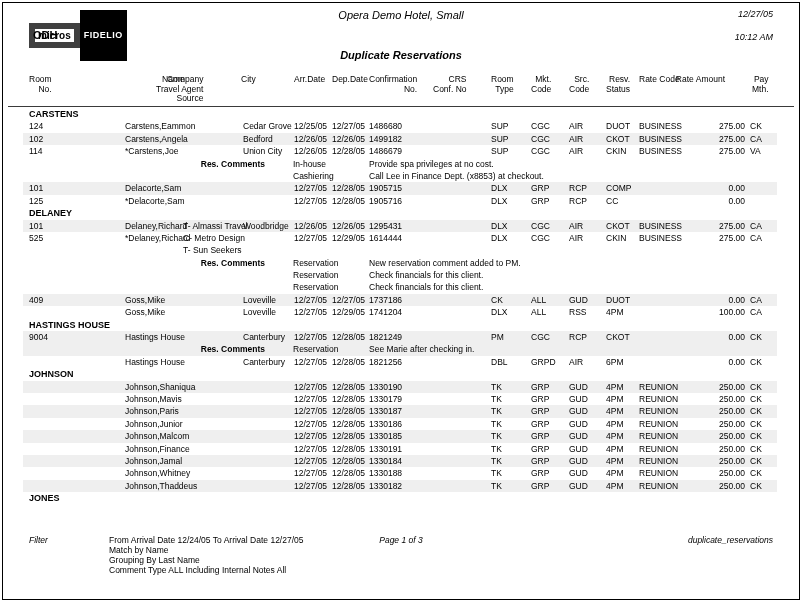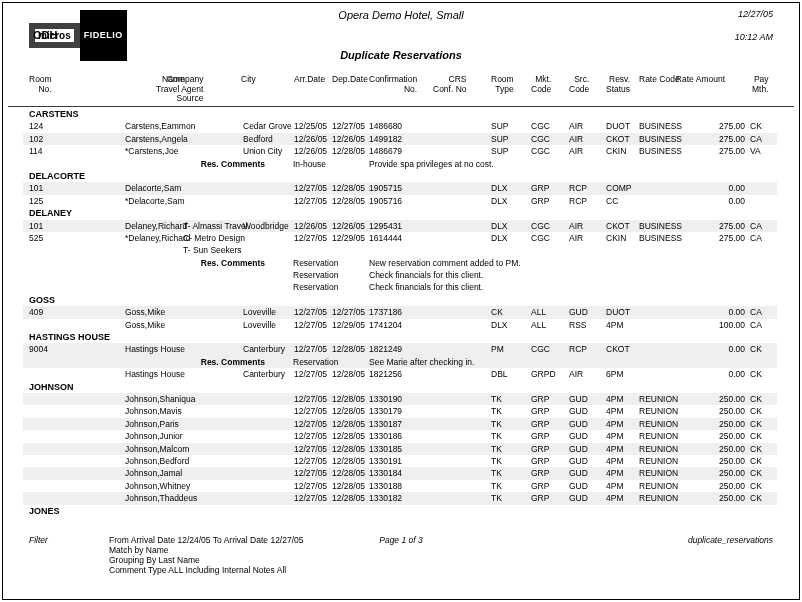--- a/index.html
+++ b/index.html
@@ -165,22 +165,23 @@
         <span class="cell-resv">CKIN</span>
         <span class="cell-ratecode">BUSINESS</span>
         <span class="cell-amount">275.00</span>
         <span class="cell-pay">VA</span>
       </div>
       <div class="trow">
         <span class="cell-comlabel">Res. Comments</span>
         <span class="cell-comtype">In-house</span>
         <span class="cell-comtext">Provide spa privileges at no cost.</span>
       </div>
-      <div class="trow grow">
-        <span class="">DELACORTE</span>
+      <div class="trow">
+        <span class="cell-comtype">Cashiering</span>
+        <span class="cell-comtext">Call Lee in Finance Dept. (x8853)  at checkout.</span>
       </div>
       <div class="trow shaded">
         <span class="cell-room">101</span>
         <span class="cell-name">Delacorte,Sam</span>
         <span class="cell-arr">12/27/05</span>
         <span class="cell-dep">12/28/05</span>
         <span class="cell-conf">1905715</span>
         <span class="cell-rtype">DLX</span>
         <span class="cell-mkt">GRP</span>
         <span class="cell-src">RCP</span>
@@ -242,23 +243,20 @@
         <span class="cell-comtext">New reservation comment added to PM.</span>
       </div>
       <div class="trow">
         <span class="cell-comtype">Reservation</span>
         <span class="cell-comtext">Check financials for this client.</span>
       </div>
       <div class="trow">
         <span class="cell-comtype">Reservation</span>
         <span class="cell-comtext">Check financials for this client.</span>
       </div>
-      <div class="trow grow">
-        <span class="">GOSS</span>
-      </div>
       <div class="trow shaded">
         <span class="cell-room">409</span>
         <span class="cell-name">Goss,Mike</span>
         <span class="cell-city">Loveville</span>
         <span class="cell-arr">12/27/05</span>
         <span class="cell-dep">12/27/05</span>
         <span class="cell-conf">1737186</span>
         <span class="cell-rtype">CK</span>
         <span class="cell-mkt">ALL</span>
         <span class="cell-src">GUD</span>
@@ -376,21 +374,21 @@
         <span class="cell-conf">1330185</span>
         <span class="cell-rtype">TK</span>
         <span class="cell-mkt">GRP</span>
         <span class="cell-src">GUD</span>
         <span class="cell-resv">4PM</span>
         <span class="cell-ratecode">REUNION</span>
         <span class="cell-amount">250.00</span>
         <span class="cell-pay">CK</span>
       </div>
       <div class="trow">
-        <span class="cell-name">Johnson,Bedford</span>
+        <span class="cell-name">Johnson,Finance</span>
         <span class="cell-arr">12/27/05</span>
         <span class="cell-dep">12/28/05</span>
         <span class="cell-conf">1330191</span>
         <span class="cell-rtype">TK</span>
         <span class="cell-mkt">GRP</span>
         <span class="cell-src">GUD</span>
         <span class="cell-resv">4PM</span>
         <span class="cell-ratecode">REUNION</span>
         <span class="cell-amount">250.00</span>
         <span class="cell-pay">CK</span>

